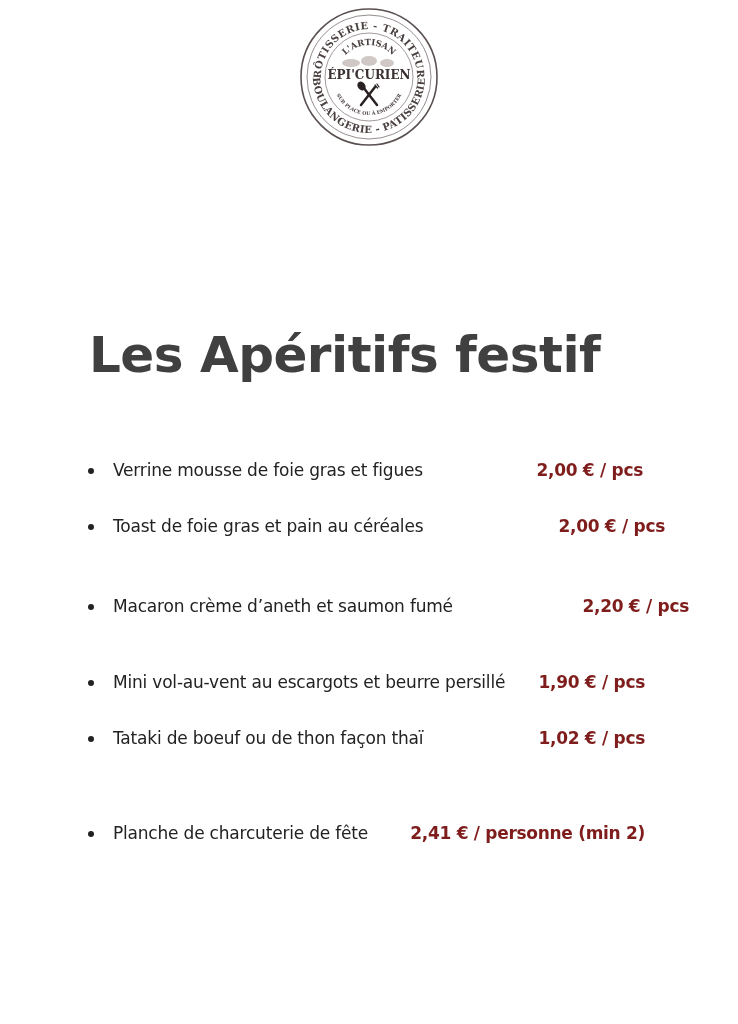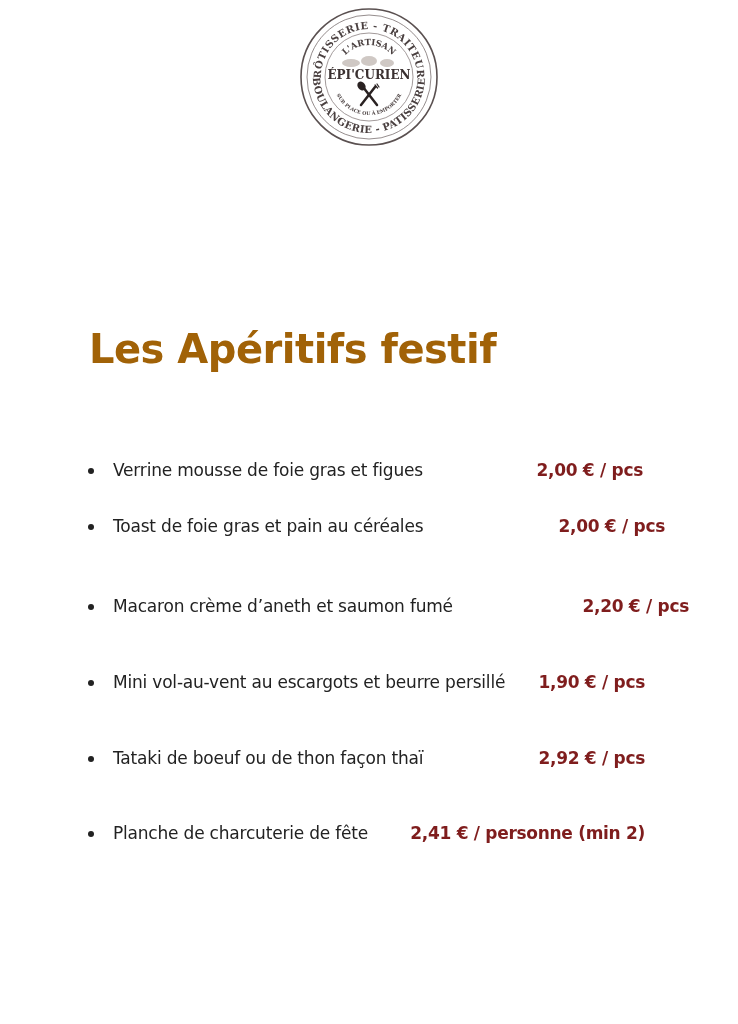--- a/index.html
+++ b/index.html
@@ -1,18 +1,18 @@
 <!DOCTYPE html>
 <html><head>
   <meta charset="utf-8">
   <style>
     html, body { margin: 0; padding: 0; background: #ffffff; }
     body { width: 738px; height: 1024px; position: relative; overflow: hidden; font-family: "DejaVu Sans", sans-serif; color: #111; }
     .logo { position: absolute; left: 299px; top: 7px; width: 140px; height: 140px; }
-    .title { position: absolute; left: 89px; top: 326px; font-size: 40px; font-weight: bold; letter-spacing: -0.5px; color: #a16207; margin: 0; font-family: "DejaVu Sans", sans-serif; }
+    .title { position: absolute; left: 89px; top: 326px; font-size: 50px; font-weight: bold; letter-spacing: -0.5px; color: #404040; margin: 0; font-family: "DejaVu Sans", sans-serif; }
     .item { position: absolute; left: 0; width: 738px; height: 24px; }
     .bullet { position: absolute; left: 88px; top: 8px; width: 6px; height: 6px; border-radius: 50%; background: #222; }
     .label { position: absolute; left: 113px; top: 0; font-size: 17px; color: #222; white-space: nowrap; font-family: "DejaVu Sans", sans-serif; letter-spacing: -0.2px; }
     .price { position: absolute; right: 93px; top: 0; font-size: 17px; font-weight: bold; color: #7f1d1d; white-space: nowrap; font-family: "DejaVu Sans", sans-serif; letter-spacing: -0.3px; }
   </style>
 </head>
 <body>
 
 <div class="logo">
   <svg width="140" height="140" viewBox="0 0 140 140">
@@ -72,23 +72,23 @@
   <span class="label">Macaron crème d’aneth et saumon fumé</span>
   <span class="price">2,20 € / pcs</span>
 </div>
 
 <div class="item" style="top:672px;">
   <span class="bullet"></span>
   <span class="label">Mini vol-au-vent au escargots et beurre persillé</span>
   <span class="price">1,90 € / pcs</span>
 </div>
 
-<div class="item" style="top:748px;">
+<div class="item" style="top:728px;">
   <span class="bullet"></span>
   <span class="label">Tataki de boeuf ou de thon façon thaï</span>
-  <span class="price">2,92 € / pcs</span>
+  <span class="price">1,02 € / pcs</span>
 </div>
 
 <div class="item" style="top:823px;">
   <span class="bullet"></span>
   <span class="label">Planche de charcuterie de fête</span>
   <span class="price">2,41 € / personne (min 2)</span>
 </div>
 
 </body></html>

